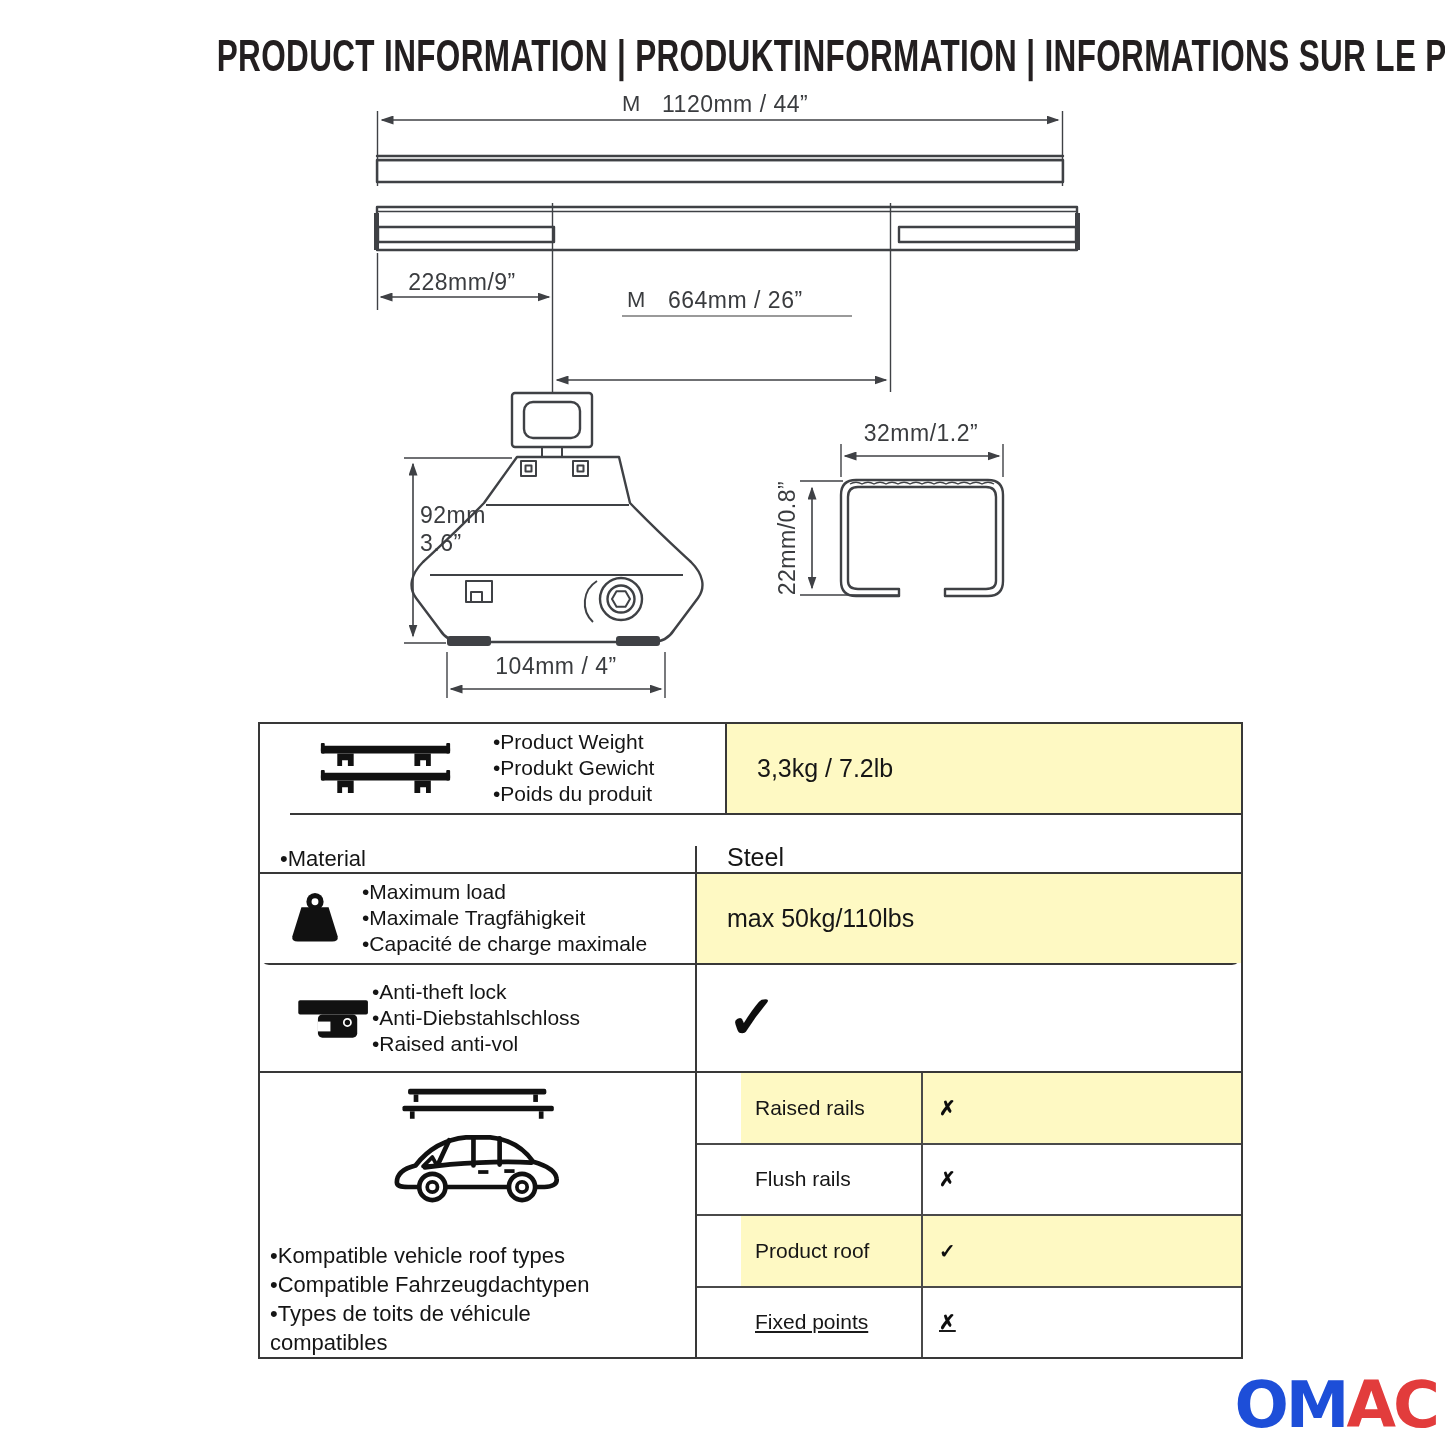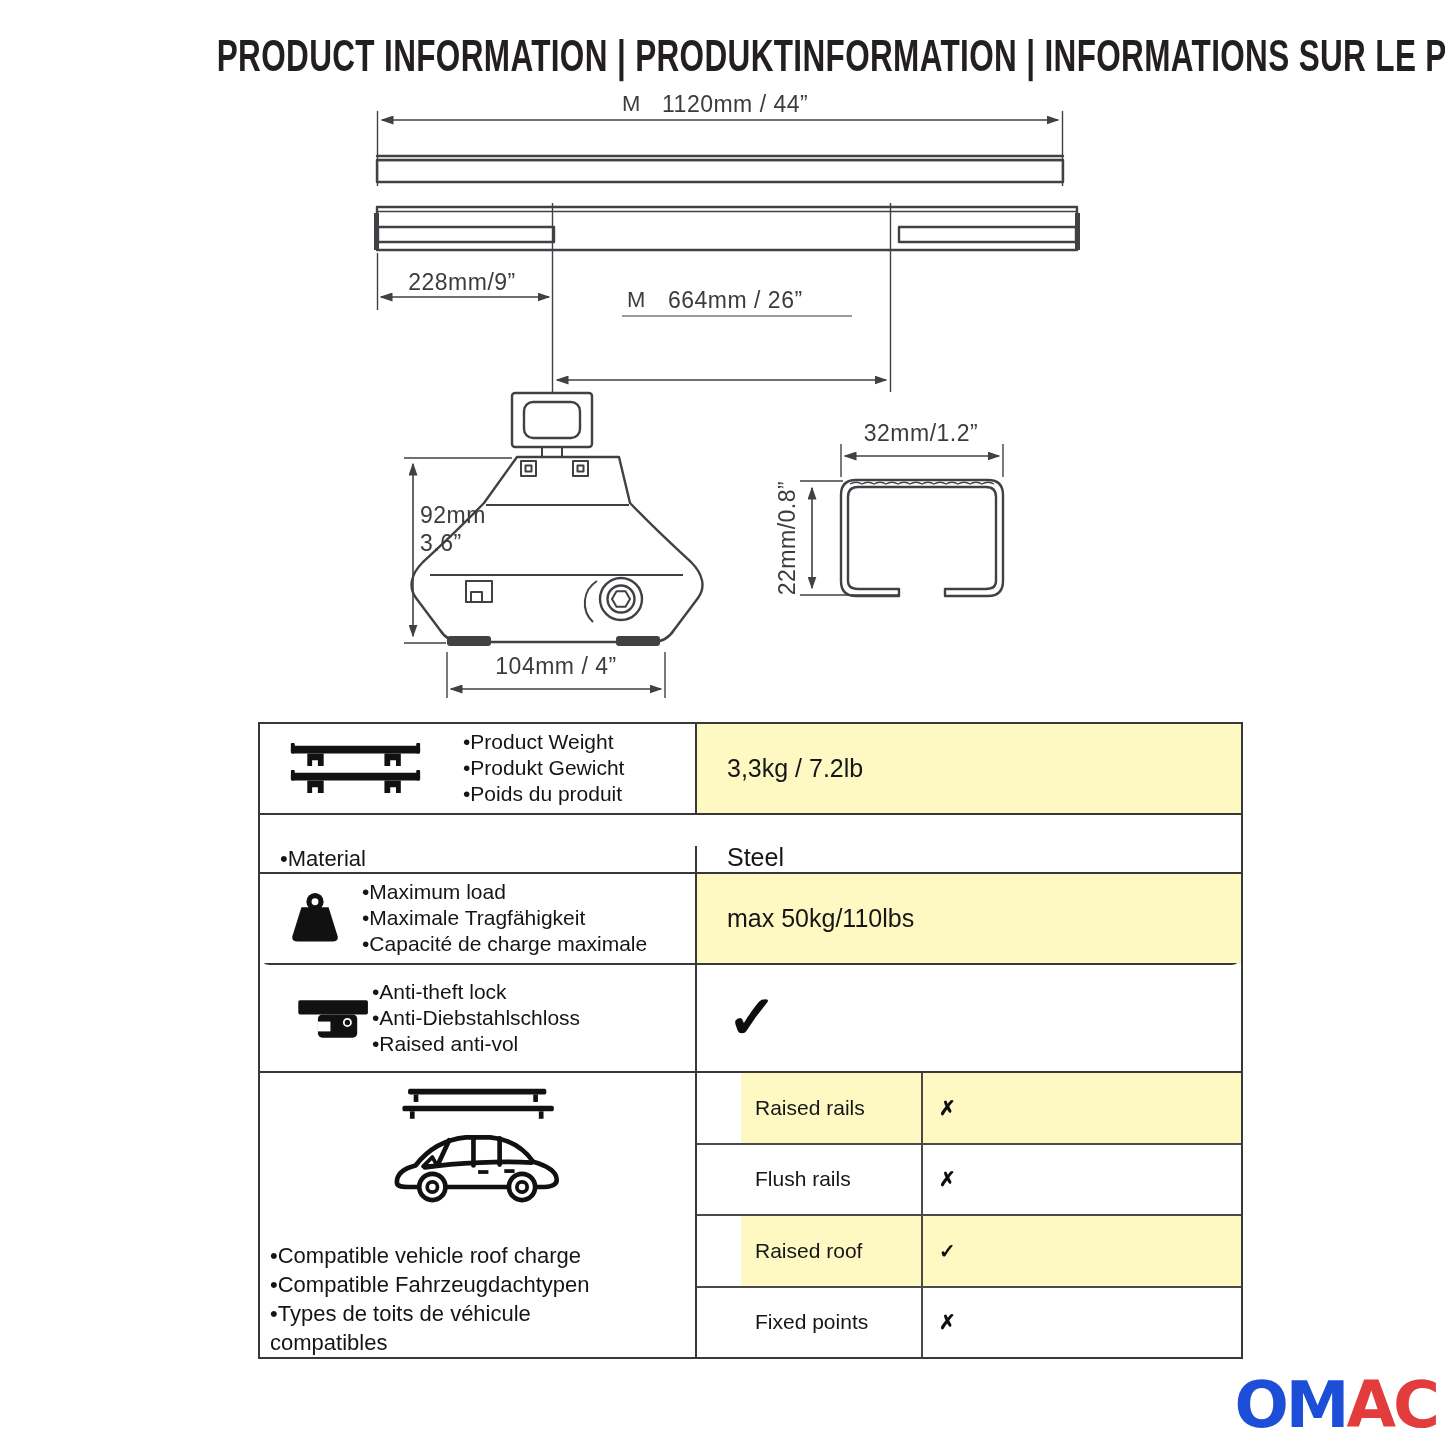--- a/index.html
+++ b/index.html
@@ -22,21 +22,21 @@
   .thin { stroke:#3f4145; stroke-width:1.4; fill:none; }
   .dim  { stroke:#3f4145; stroke-width:1.6; fill:none; }
   .fillp { fill:#3f4145; stroke:none; }
   
   .spec-table {
     position:absolute; left:258px; top:722px; width:985px; height:637px;
     border:2px solid #383838; box-sizing:border-box; display:flex; flex-direction:column;
   }
   .t-row { display:flex; border-bottom:2px solid #383838; box-sizing:border-box; }
   .t-row:last-child { border-bottom:none; flex:1; }
-  .r1 { height:92px; } .r2 { height:60px;align-items:flex-end; } .r3 { height:92px;border-radius:9px; } .r4 { height:110px; }
+  .r1 { height:92px;margin-left:30px; } .r2 { height:60px;align-items:flex-end; } .r3 { height:92px;border-radius:9px; } .r4 { height:110px; }
   .cell-l { width:437px; min-width:437px; border-right:2px solid #383838; box-sizing:border-box;
             display:flex; align-items:center; background:#fff; }
   .cell-r { flex:1; display:flex; align-items:center; padding-left:30px; font-size:25px; color:#161616; }
   .gray { background:#fef9c3; }
   .lbl { font-size:21px; line-height:26px; color:#151515; }
   .lbl span { display:block; }
   .material-lbl { font-size:22px; padding-left:20px; }
   .big-check { font-size:60px; font-weight:600; color:#0d0d0d; line-height:1; }
   
   .icon-rail { margin-left:28px; width:135px; height:54px; }
@@ -45,21 +45,21 @@
   .txt-after-weight { margin-left:18px; }
   .icon-lock { margin-left:36px; width:76px; height:50px; }
   .txt-after-lock { }
   
   .cell-l.roof { flex-direction:column; align-items:stretch; padding:12px 6px 0 10px; }
   .icon-car { width:190px; height:142px; margin:2px auto 0 auto; display:block; }
   .roof-lbl { margin-top:12px; font-size:22px; line-height:29px; color:#151515; }
   .roof-lbl span { display:block; }
   .roof-rows { flex:1; display:flex; flex-direction:column; }
   .sub-row { flex:1; display:flex; border-bottom:2px solid #4a4a4a; box-sizing:border-box;padding-left:44px; }
-  .sub-row:last-child { border-bottom:none; }
+  .sub-row:last-child { border-bottom:none;text-decoration:underline; }
   .sub-label { width:182px; min-width:182px; border-right:2px solid #4a4a4a; box-sizing:border-box;
                display:flex; align-items:center; padding-left:14px; font-size:21px; color:#161616; }
   .sub-val { flex:1; display:flex; align-items:center; padding-left:16px; font-size:20px; font-weight:600; color:#0d0d0d; }
   
   .logo { position:absolute; right:8px; bottom:8px; font-family:"DejaVu Sans",sans-serif;
           font-size:64px; font-weight:900; letter-spacing:-3px; line-height:1; }
   .logo .lg-black { color:#1d4ed8; }
   .logo .lg-red { color:#e23c3c; }
 </style>
 </head>
@@ -243,37 +243,37 @@
           <g transform="translate(0,40)">
             <circle cx="44" cy="67" r="14" fill="#fff" stroke="#111" stroke-width="5"></circle>
             <circle cx="44" cy="67" r="5.5" fill="#fff" stroke="#111" stroke-width="4"></circle>
             <circle cx="140" cy="67" r="14" fill="#fff" stroke="#111" stroke-width="5"></circle>
             <circle cx="140" cy="67" r="5.5" fill="#fff" stroke="#111" stroke-width="4"></circle>
             <rect x="93" y="49" width="11" height="4" fill="#111"></rect>
             <rect x="121" y="48" width="11" height="4" fill="#111"></rect>
           </g>
         </svg>
         <div class="roof-lbl">
-          <span>•Compatible vehicle roof charge</span>
+          <span>•Kompatible vehicle roof types</span>
           <span>•Compatible Fahrzeugdachtypen</span>
           <span>•Types de toits de véhicule</span>
           <span>compatibles</span>
         </div>
       </div>
       <div class="roof-rows">
         <div class="sub-row">
           <div class="sub-label gray">Raised rails</div>
           <div class="sub-val gray">✗</div>
         </div>
         <div class="sub-row">
           <div class="sub-label">Flush rails</div>
           <div class="sub-val">✗</div>
         </div>
         <div class="sub-row">
-          <div class="sub-label gray">Raised roof</div>
+          <div class="sub-label gray">Product roof</div>
           <div class="sub-val gray">✓</div>
         </div>
         <div class="sub-row">
           <div class="sub-label">Fixed points</div>
           <div class="sub-val">✗</div>
         </div>
       </div>
     </div>
   </div>
 

